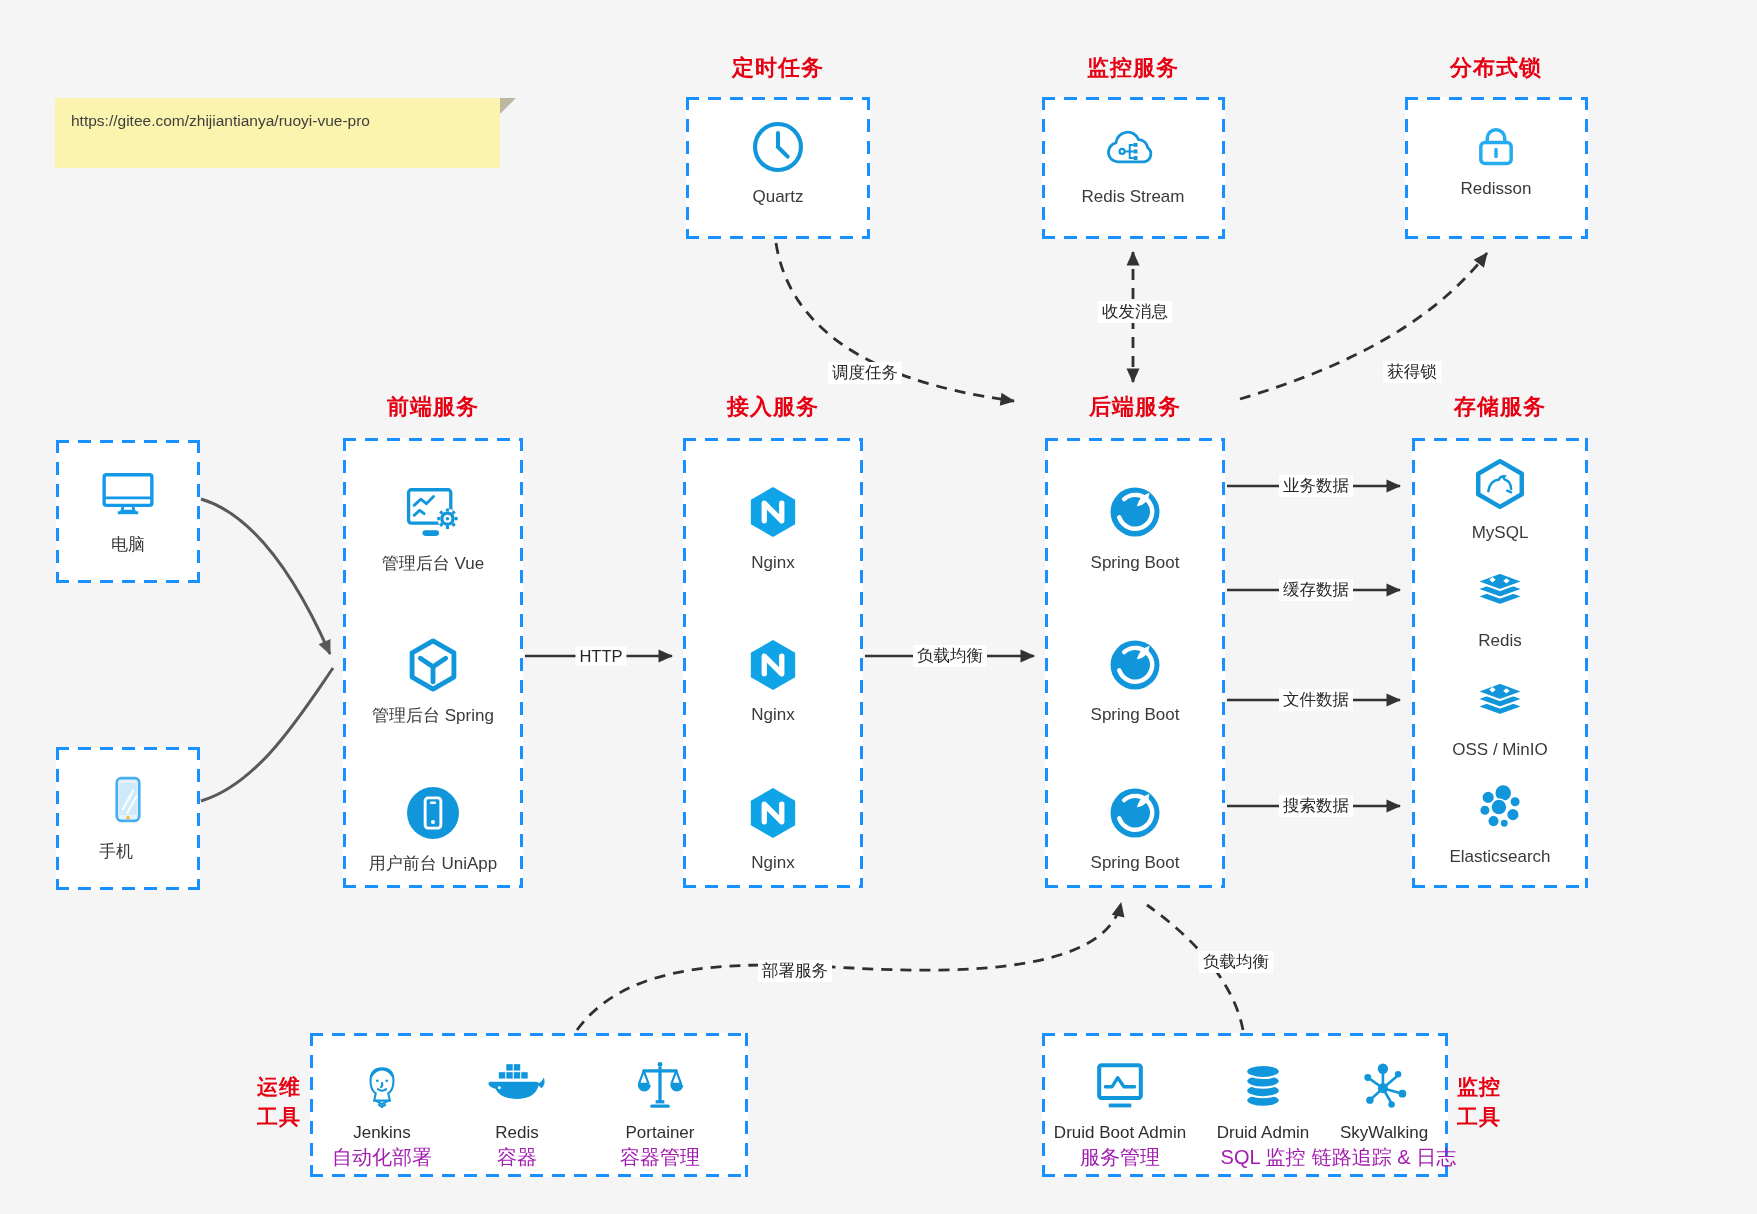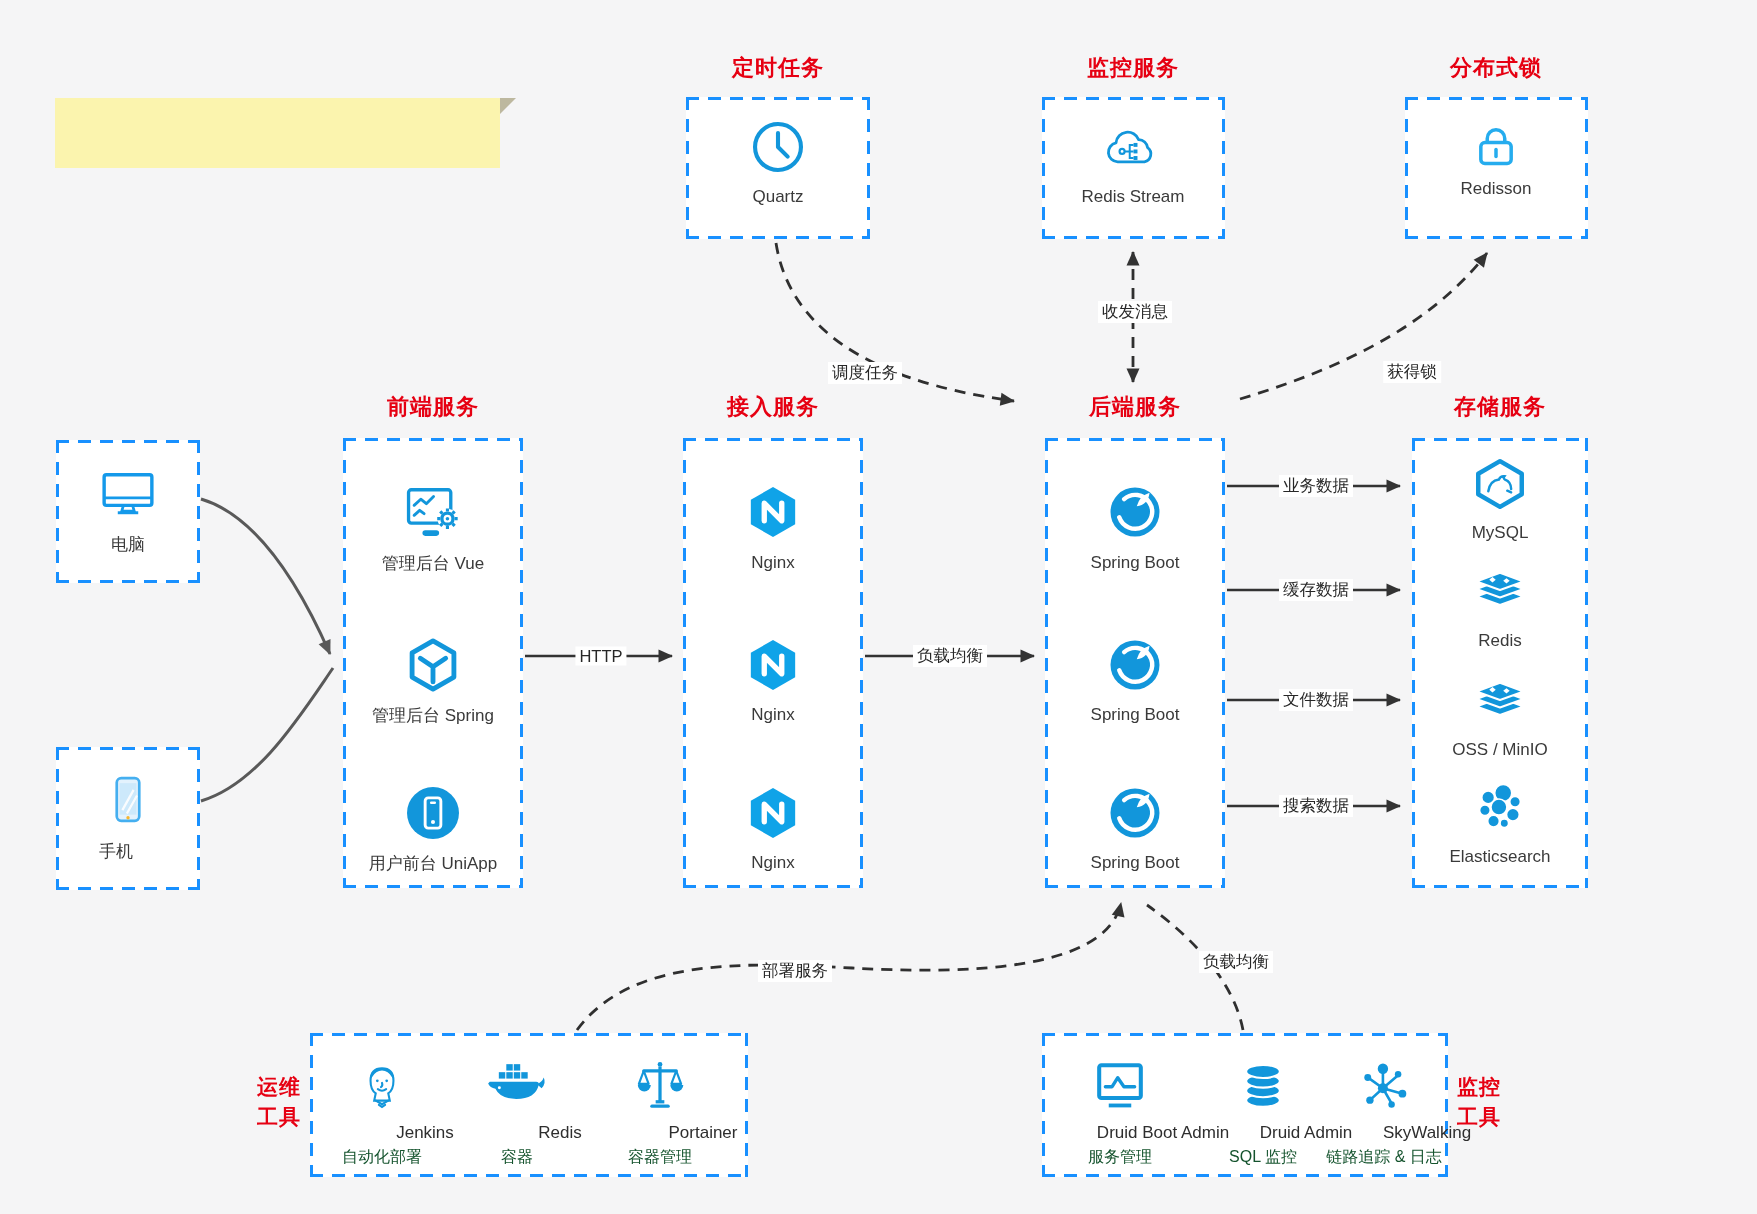--- a/index.html
+++ b/index.html
@@ -22,23 +22,23 @@
     background-repeat:no-repeat;}
 
   .rtitle{position:absolute;z-index:3;transform:translate(-50%,-50%);color:var(--red);
     font-weight:bold;font-size:22px;letter-spacing:1px;white-space:nowrap;}
   .rtitle.side{font-size:21px;line-height:30px;text-align:center;white-space:normal;width:70px;}
 
   .icon{position:absolute;z-index:3;transform:translate(-50%,-50%);line-height:0;}
   .nlabel{position:absolute;z-index:3;transform:translate(-50%,-50%);font-size:17px;
     color:var(--ink);white-space:nowrap;}
   .nname{position:absolute;z-index:3;transform:translate(-50%,-50%);font-size:17px;
-    color:#2e2e2e;white-space:nowrap;margin-left:43px;}
-  .ndesc{position:absolute;z-index:3;transform:translate(-50%,-50%);font-size:16px;
-    color:#14532d;white-space:nowrap;}
+    color:#2e2e2e;white-space:nowrap;}
+  .ndesc{position:absolute;z-index:3;transform:translate(-50%,-50%);font-size:20px;
+    color:#a21caf;white-space:nowrap;}
   .elabel{position:absolute;z-index:5;transform:translate(-50%,-50%);font-size:16.5px;
     color:#272727;background:#fff;padding:0 4px;white-space:nowrap;}
 
   .note{position:absolute;left:55px;top:98px;width:445px;height:70px;z-index:3;
     background:#fbf4ae;box-sizing:border-box;padding:11px 16px;font-size:15.5px;
     line-height:23px;color:#3f3f3f;}
   .note-fold{position:absolute;top:0;right:-16px;width:0;height:0;
     border-top:16px solid #bdb89f;border-right:16px solid transparent;}
 </style>
 </head>
@@ -68,20 +68,21 @@
 
     <path d="M776 243 C788 320 856 380 1014 401" fill="none" stroke="#2f2f2f" stroke-width="2.8" stroke-dasharray="11 8" marker-end="url(#ad)"></path>
     <path d="M1133 318 V252" fill="none" stroke="#2f2f2f" stroke-width="2.8" stroke-dasharray="11 8" marker-end="url(#ad)"></path>
     <path d="M1133 318 V382" fill="none" stroke="#2f2f2f" stroke-width="2.8" stroke-dasharray="11 8" marker-end="url(#ad)"></path>
     <path d="M1240 399 C1330 372 1428 330 1487 253" fill="none" stroke="#2f2f2f" stroke-width="2.8" stroke-dasharray="11 8" marker-end="url(#ad)"></path>
     <path d="M577 1030 C630 958 742 962 852 968 C962 974 1106 972 1121 903" fill="none" stroke="#2f2f2f" stroke-width="2.8" stroke-dasharray="11 8" marker-end="url(#ad)"></path>
     <path d="M1243 1030 C1235 988 1202 944 1147 905" fill="none" stroke="#2f2f2f" stroke-width="2.8" stroke-dasharray="11 8"></path>
   </svg>
 
   <div class="note">
+    <div>https://gitee.com/zhijiantianya/ruoyi-vue-pro</div>
     <div class="note-fold"></div>
   </div>
 
   <div class="rtitle" style="left:778px;top:68px">定时任务</div>
   <div class="dbox" style="left:686px;top:97px;width:184px;height:142px"></div>
   <div class="icon" style="left:778px;top:147px">
     <svg width="58" height="58" viewBox="0 0 48 48">
         <circle cx="24" cy="24" r="19" fill="none" stroke="#1296db" stroke-width="3.4"></circle>
         <path d="M24 12.5 V24 L32 32" fill="none" stroke="#1296db" stroke-width="3.4" stroke-linecap="round" stroke-linejoin="round"></path>
       </svg>

